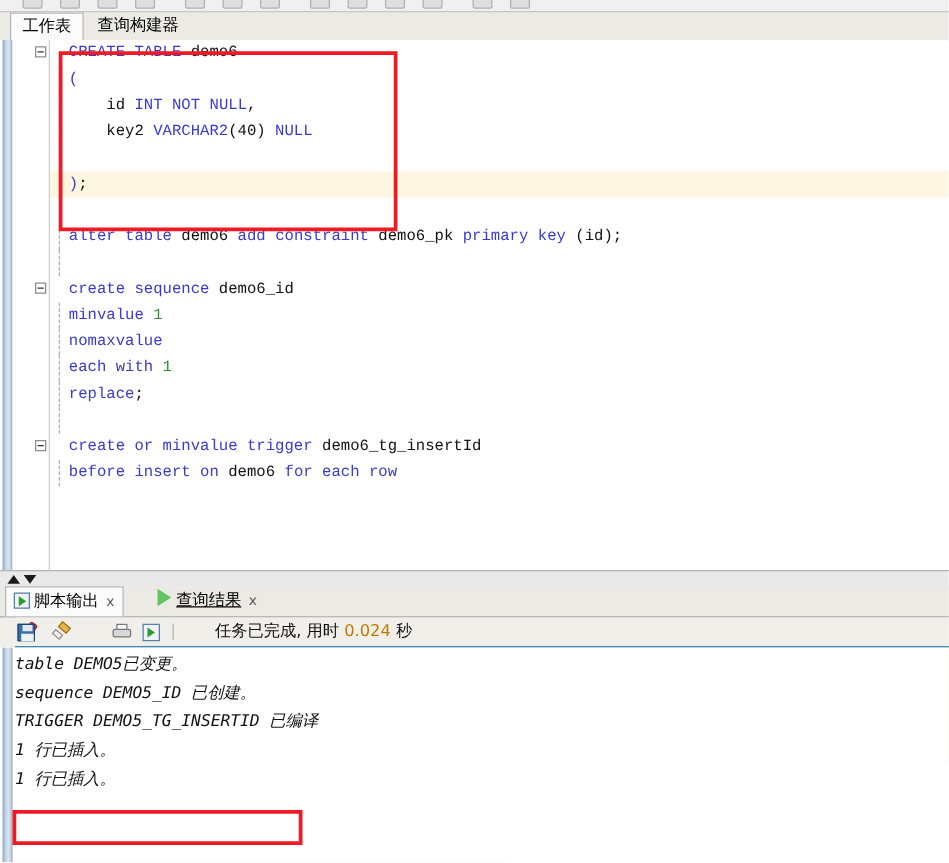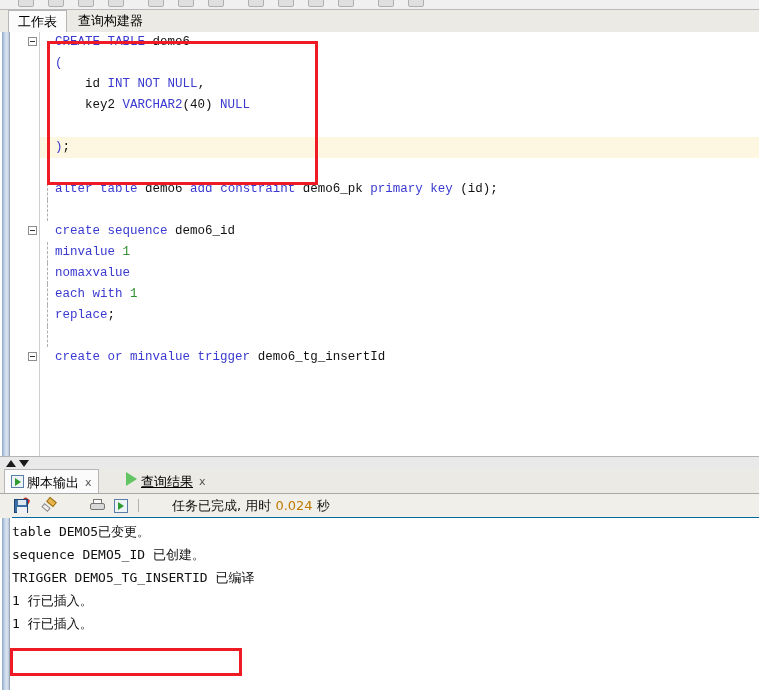--- a/index.html
+++ b/index.html
@@ -360,20 +360,21 @@
     left: 12px; top: 2px;
     width: 740px;
   }
   .out-line {
     height: 23px;
     line-height: 23px;
     font-family: "DejaVu Sans Mono", monospace;
     font-size: 13px;
     color: #101010;
     white-space: pre;
+    font-style: italic;
   }
   #annotation-box-output {
     position: absolute;
     left: 10px; top: 648px;
     width: 232px; height: 28px;
     border: 3px solid #ee1b24;
     box-sizing: border-box;
     pointer-events: none;
   }
 </style>
@@ -414,20 +415,21 @@
       <div class="code-line"></div>
       <div class="code-line guide"><span class="kw">alter</span><span class="punc"> </span><span class="kw">table</span><span class="punc"> </span><span class="id">demo6</span><span class="punc"> </span><span class="kw">add</span><span class="punc"> </span><span class="kw">constraint</span><span class="punc"> </span><span class="id">demo6_pk</span><span class="punc"> </span><span class="kw">primary</span><span class="punc"> </span><span class="kw">key</span><span class="punc"> </span><span class="punc">(id);</span></div>
       <div class="code-line guide"></div>
       <div class="code-line"><span class="fold-box"></span><span class="kw">create</span><span class="punc"> </span><span class="kw">sequence</span><span class="punc"> </span><span class="id">demo6_id</span></div>
       <div class="code-line guide"><span class="kw">minvalue</span><span class="punc"> </span><span class="num">1</span></div>
       <div class="code-line guide"><span class="kw">nomaxvalue</span></div>
       <div class="code-line guide"><span class="kw">each</span><span class="punc"> </span><span class="kw">with</span><span class="punc"> </span><span class="num">1</span></div>
       <div class="code-line guide"><span class="kw">replace</span><span class="punc">;</span></div>
       <div class="code-line guide"></div>
       <div class="code-line"><span class="fold-box"></span><span class="kw">create</span><span class="punc"> </span><span class="kw">or</span><span class="punc"> </span><span class="kw">minvalue</span><span class="punc"> </span><span class="kw">trigger</span><span class="punc"> </span><span class="id">demo6_tg_insertId</span></div>
+      <div class="code-line guide"><span class="kw">before</span><span class="punc"> </span><span class="kw">insert</span><span class="punc"> </span><span class="kw">on</span><span class="punc"> </span><span class="id">demo6</span><span class="punc"> </span><span class="kw">for</span><span class="punc"> </span><span class="kw">each</span><span class="punc"> </span><span class="kw">row</span></div>
     </div>
 </div>
 <div id="annotation-box-sql"></div>
 
 <div id="panel-splitter">
   <div class="split-arrow up"></div>
   <div class="split-arrow down"></div>
 </div>
 
 <div id="output-panel">

